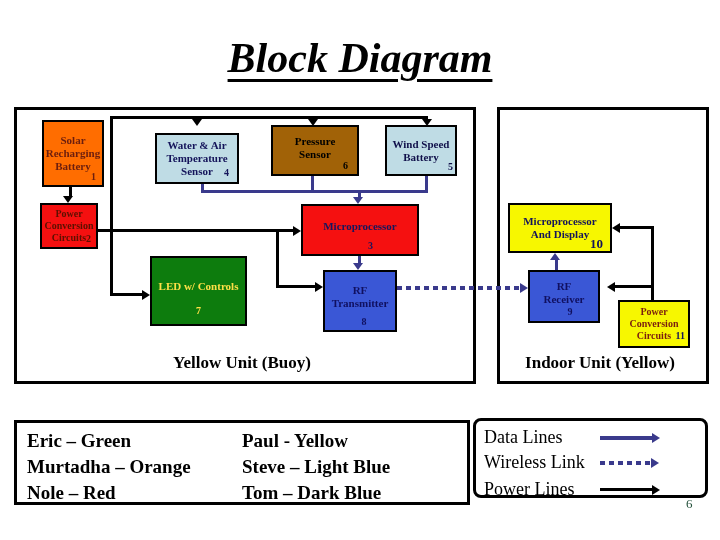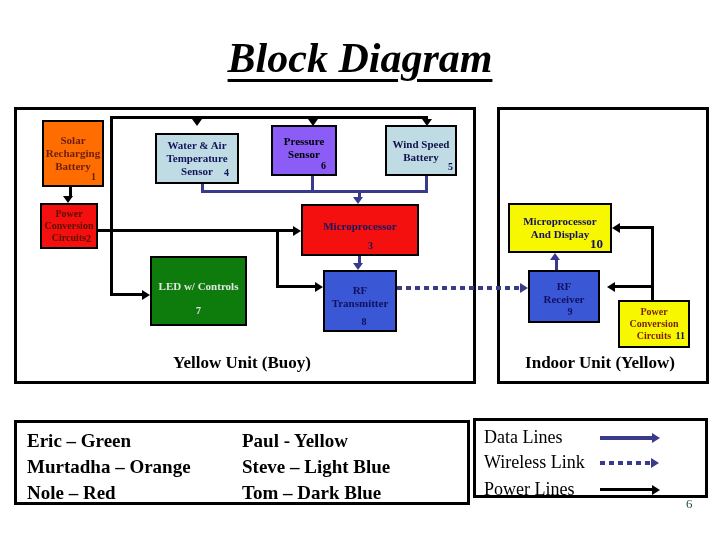--- a/index.html
+++ b/index.html
@@ -106,38 +106,38 @@
     <span class="blk-num" style="right:5px;bottom:3px;">2</span>
   </div>
 
   <div class="blk" style="left:155px;top:125px;width:84px;height:51px;background:#BFDCE5;color:#14145A;margin-top:8px;">
     <span class="blk-label">Water &amp; Air
 Temperature
 Sensor</span>
     <span class="blk-num" style="right:8px;bottom:4px;">4</span>
   </div>
 
-  <div class="blk" style="left:271px;top:125px;width:66px;height:51px;background:#8b5cf6;color:#000;">
+  <div class="blk" style="left:271px;top:125px;width:88px;height:51px;background:#a16207;color:#000;">
     <span class="blk-label" style="padding-bottom:6px;">Pressure
 Sensor</span>
     <span class="blk-num" style="right:9px;bottom:3px;">6</span>
   </div>
 
   <div class="blk" style="left:385px;top:125px;width:72px;height:51px;background:#BFDCE5;color:#10104A;">
     <span class="blk-label">Wind Speed
 Battery</span>
     <span class="blk-num" style="right:2px;bottom:2px;">5</span>
   </div>
 
   <div class="blk" style="left:301px;top:204px;width:118px;height:52px;background:#F51010;color:#16165E;">
     <span class="blk-label" style="padding-bottom:8px;">Microprocessor</span>
     <span class="blk-num" style="left:57%;bottom:3px;">3</span>
   </div>
 
-  <div class="blk" style="left:150px;top:256px;width:97px;height:70px;background:#0D7C0D;color:#e5e5e5;">
+  <div class="blk" style="left:150px;top:256px;width:97px;height:70px;background:#0D7C0D;color:#fde047;">
     <span class="blk-label" style="padding-bottom:10px;">LED w/ Controls</span>
     <span class="blk-num" style="left:50%;transform:translateX(-50%);bottom:8px;">7</span>
   </div>
 
   <div class="blk" style="left:323px;top:270px;width:74px;height:62px;background:#3A57D6;color:#101060;">
     <span class="blk-label" style="padding-bottom:8px;">RF
 Transmitter</span>
     <span class="blk-num" style="left:52%;bottom:3px;">8</span>
   </div>
 
@@ -166,21 +166,21 @@
       <div>Murtadha – Orange</div>
       <div>Nole – Red</div>
     </div>
     <div class="team-col" style="left:225px;">
       <div>Paul - Yellow</div>
       <div>Steve – Light Blue</div>
       <div>Tom – Dark Blue</div>
     </div>
   </div>
 
-  <div class="legendbox" style="left:473px;top:418px;width:235px;height:80px;">
+  <div class="legendbox" style="left:473px;top:418px;width:235px;height:80px;border-radius:8px;">
     <div class="line-row" style="top:4px;">
       <span class="lbl">Data Lines</span>
       <span class="keyarrow">
         <span class="bar hline navy" style="width:52px;height:4px;"></span>
         <span class="tri arr arr-right-navy" style="left:52px;"></span>
       </span>
     </div>
     <div class="line-row" style="top:29px;">
       <span class="lbl">Wireless Link</span>
       <span class="keyarrow">

